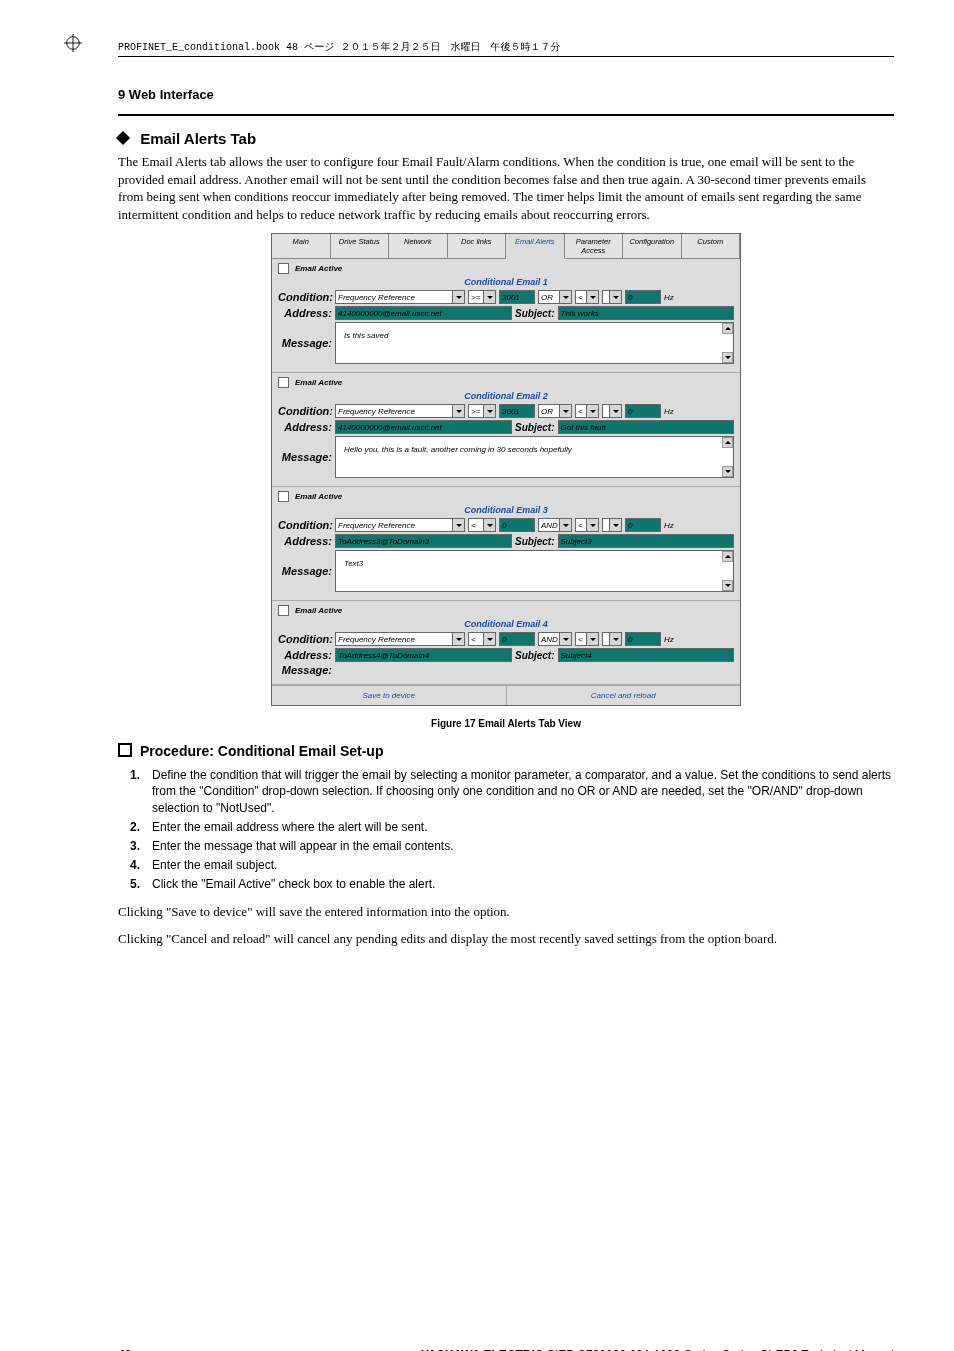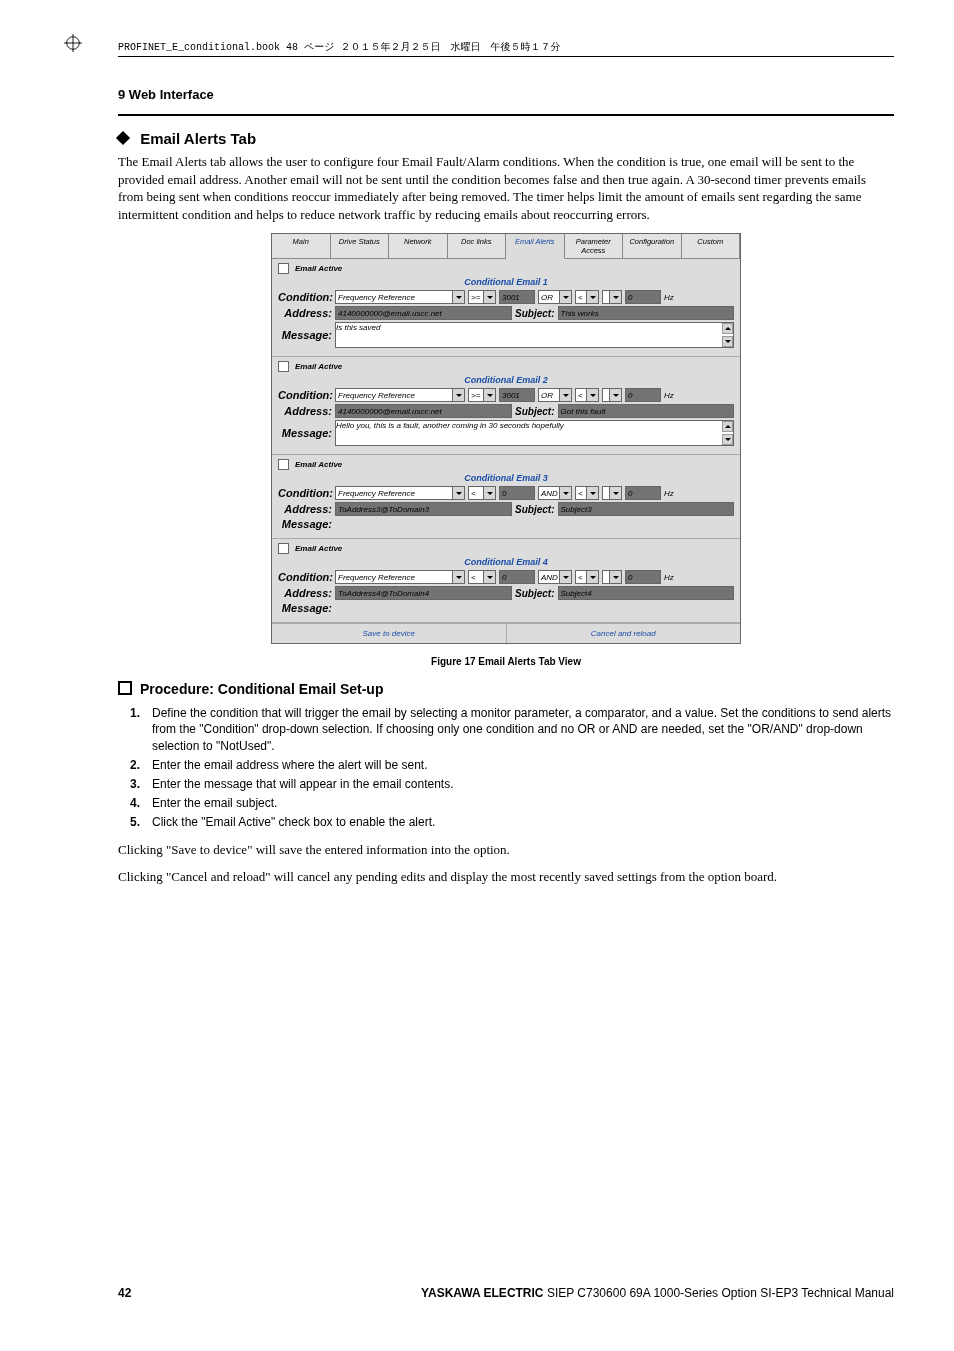--- a/index.html
+++ b/index.html
@@ -141,21 +141,21 @@
   }
   .row {
     display: flex;
     align-items: center;
     margin-bottom: 2px;
     gap: 3px;
   }
   .lbl { font-weight: bold; font-size: 11px; text-align: right; width: 54px; flex-shrink:0; }
   .lbl2 { font-weight: bold; font-size: 10px; text-align: right; width: 40px; flex-shrink:0; }
   .inp {
-    background: #737373;
+    background: #0f766e;
     border: 1px solid #666;
     padding: 1px 2px;
     font-size: 8px;
     box-sizing: border-box;
     height: 14px;
     line-height: 11px;
   }
   .sel {
     background: #fff;
     border: 1px solid #666;
@@ -179,21 +179,21 @@
   }
   .sel .ar::after {
     content: "";
     border-left: 3px solid transparent;
     border-right: 3px solid transparent;
     border-top: 3px solid #000;
   }
   .ta {
     background: #fff;
     border: 1px solid #666;
-    padding: 0;
+    padding: 8px;
     font-size: 8px;
     height: 24px;
     flex: 1;
     position: relative;
   }
   .sb-up, .sb-dn {
     position: absolute;
     right: 0;
     width: 11px;
     height: 11px;
@@ -386,20 +386,21 @@
           <div class="unit">Hz</div>
         </div>
         <div class="row">
           <div class="lbl">Address:</div>
           <div class="inp" style="flex:1">ToAddress3@ToDomain3</div>
           <div class="lbl2">Subject:</div>
           <div class="inp" style="flex:1">Subject3</div>
         </div>
         <div class="row">
           <div class="lbl">Message:</div>
+          <div class="ta">Text3<div class="sb-up"></div><div class="sb-dn"></div></div>
         </div>
       </div>
       <div class="ce-block">
         <div class="row ce-active-row">
           <span class="ck"></span>
           <span class="albl">Email Active</span>
           <div style="flex:1"></div>
         </div>
         <div class="ce-title">Conditional Email 4</div>
         <div class="row">

